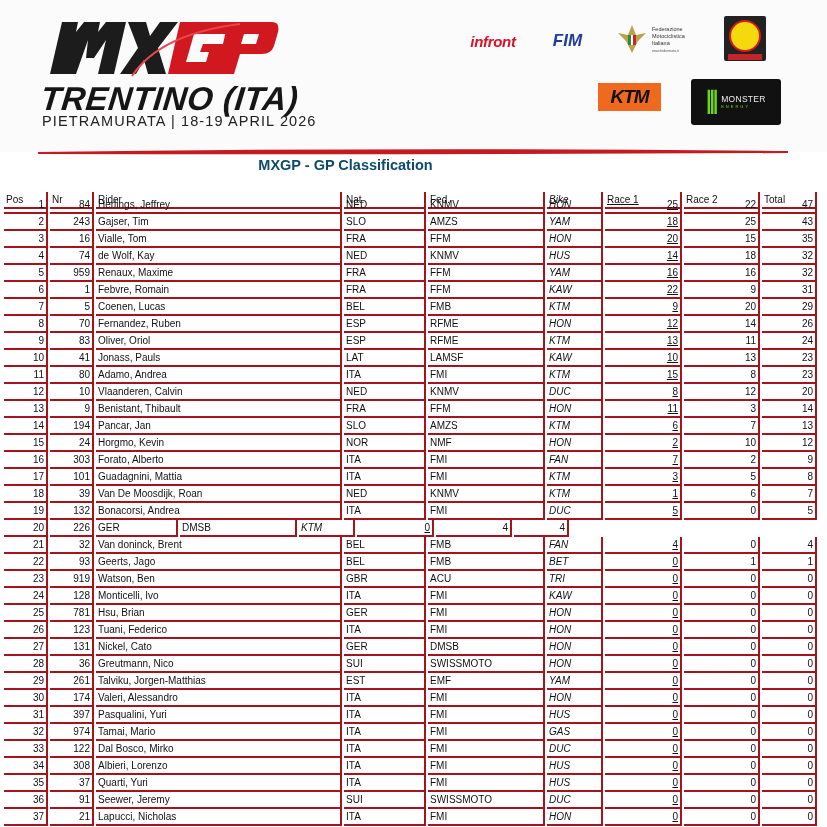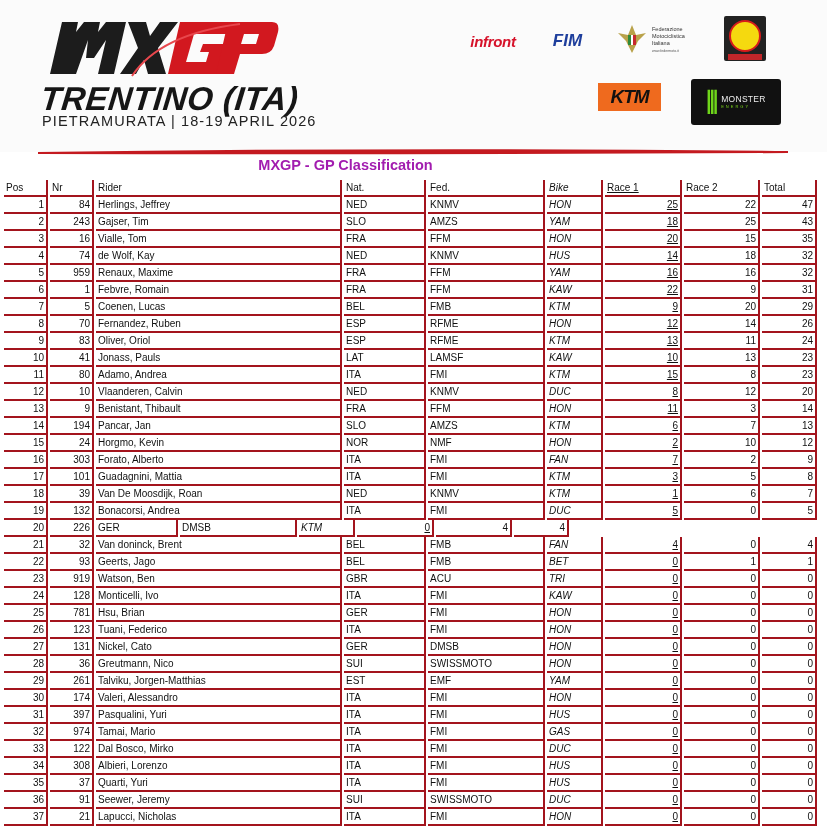--- a/index.html
+++ b/index.html
@@ -22,37 +22,37 @@
   .club-circle { width: 32px; height: 32px; border-radius: 50%; background: #f5d90f; border: 2px solid #d61b1b; margin-top: 2px; }
   .club-strip { width: 34px; height: 6px; background: #c2262a; margin-top: 2px; }
   .ktm { left: 598px; top: 83px; width: 63px; height: 28px; background: #ef6a1e; color: #111; font-weight: 900; font-style: italic; font-size: 19px; letter-spacing: -1px; }
   .monster { left: 691px; top: 79px; width: 90px; height: 46px; background: #111; border-radius: 3px; gap: 3px; }
   .monster-m { color: #6fd51b; font-weight: 900; font-size: 26px; line-height: 1; }
   .monster-text { color: #eee; font-size: 8.5px; font-weight: 400; letter-spacing: 0.3px; line-height: 1; }
   .monster-energy { color: #7ad31b; font-size: 4px; letter-spacing: 2px; display: block; margin-top: 2px; }
 
   .swoosh { position: absolute; left: 38px; top: 146px; width: 750px; height: 9px; }
 
-  .classification-title { position: absolute; left: 0; top: 157px; width: 691px; text-align: center; font-weight: 700; font-size: 14.5px; color: #a21caf; }
+  .classification-title { position: absolute; left: 0; top: 157px; width: 691px; text-align: center; font-weight: 700; font-size: 14.5px; color: #0c4a6e; }
 
   .results { position: absolute; left: 4px; top: 180px; width: 813px; }
   .row { display: flex; height: 17px; }
   .cell { height: 17px; font-size: 10px; line-height: 16px; border-bottom: 2px solid #a3141d; border-right: 2px solid #a3141d; white-space: nowrap; overflow: hidden; padding: 0 2px; margin-right: 2px; }
   .row.head .cell { line-height: 16px; }
   .c-pos { width: 44px; }
   .c-nr { width: 44px; }
   .c-rider { width: 246px; }
   .c-nat { width: 82px; }
   .c-fed { width: 117px; }
   .c-bike { width: 56px; font-style: italic; }
   .c-r1 { width: 77px; text-decoration: underline; }
   .c-r2 { width: 76px; }
   .c-total { width: 55px; margin-right: 0; }
   .num { text-align: right; }
-  .row.head .cell { text-align: left; }
+  .row.head .cell { text-align: left; margin-top: 12px; }
 </style>
 </head>
 <body>
 
 <div class="header">
   <svg class="mxgp-logo" viewBox="0 0 240 64">
     <polygon points="10,60 22,8 38,8 36,18 44,8 60,8 58,18 66,8 86,8 74,60 58,60 66,26 54,44 46,44 48,26 36,60" fill="#1c1c1c"></polygon>
     <polygon points="80,60 98,34 88,8 106,8 110,22 120,8 138,8 118,34 126,60 108,60 104,46 96,60" fill="#1c1c1c"></polygon>
     <path d="M140,8 L196,8 L192,20 L154,20 L146,48 L166,48 L169,38 L160,38 L163,30 L186,30 L178,60 L128,60 Z" fill="#d2181f"></path>
     <path d="M188,8 L232,8 Q240,8 238,18 L234,32 Q231,40 222,40 L200,40 L194,60 L176,60 Z M204,20 L201,30 L216,30 L219,20 Z" fill="#d2181f" fill-rule="evenodd"></path>

